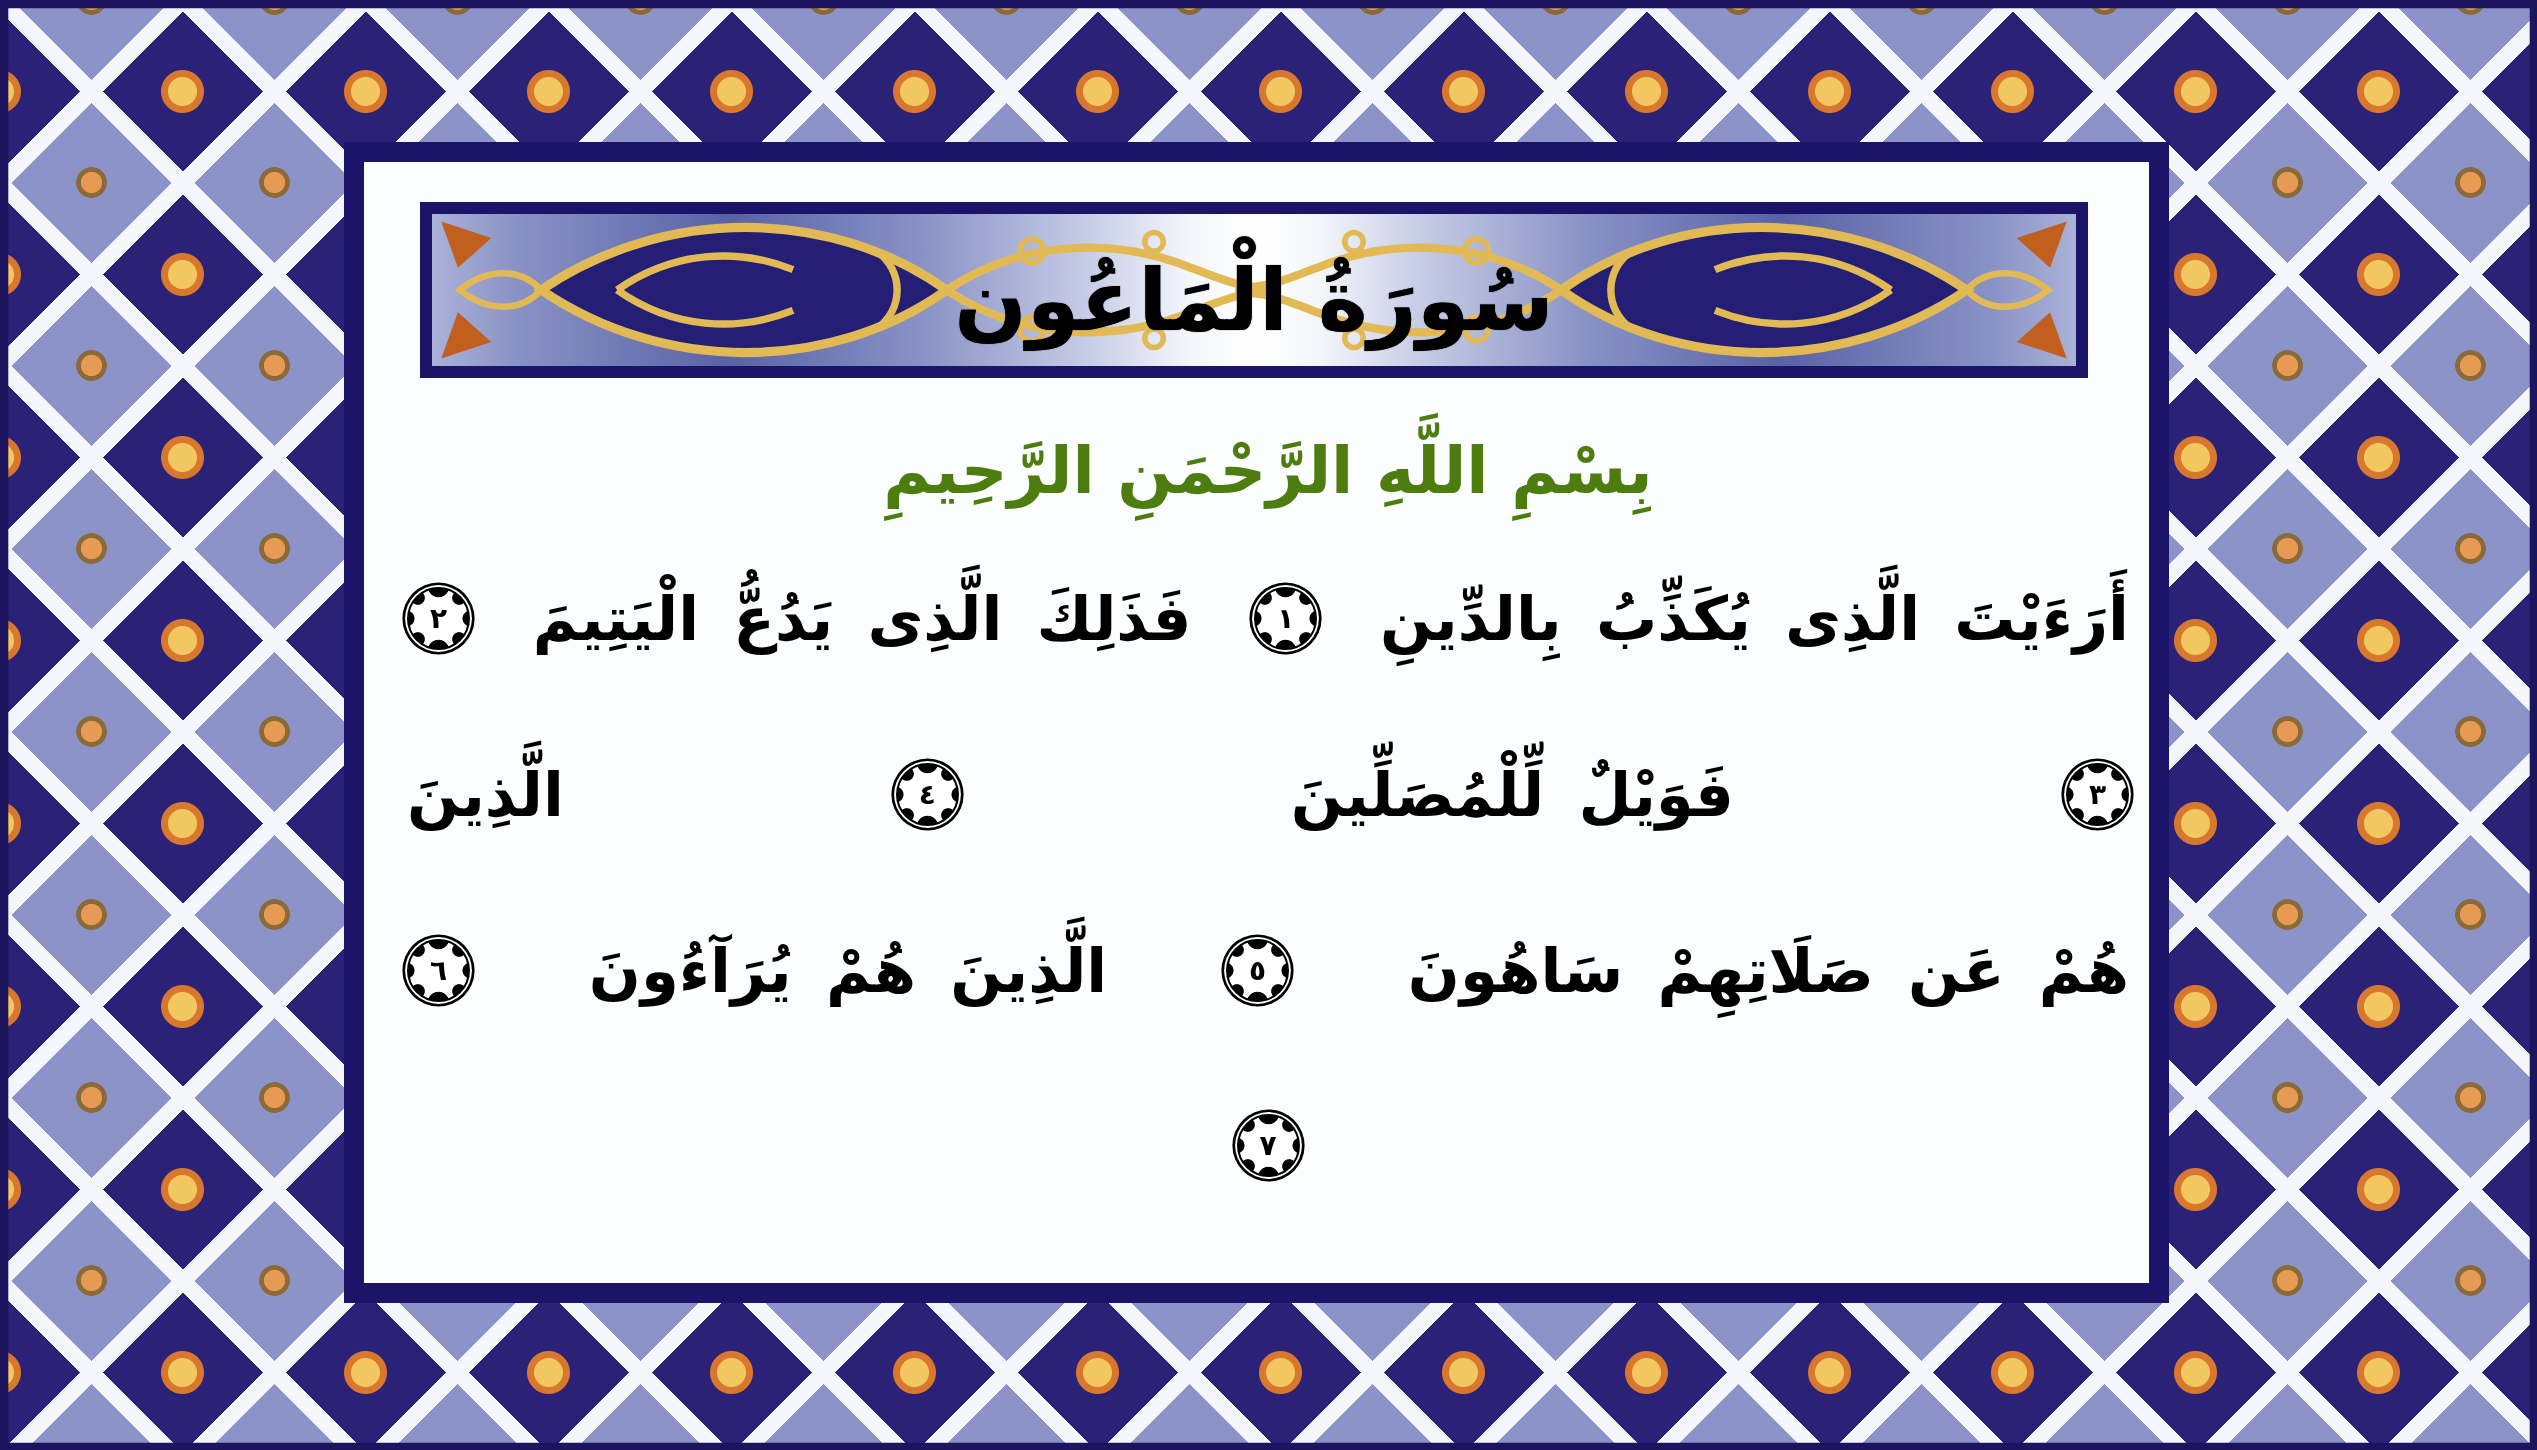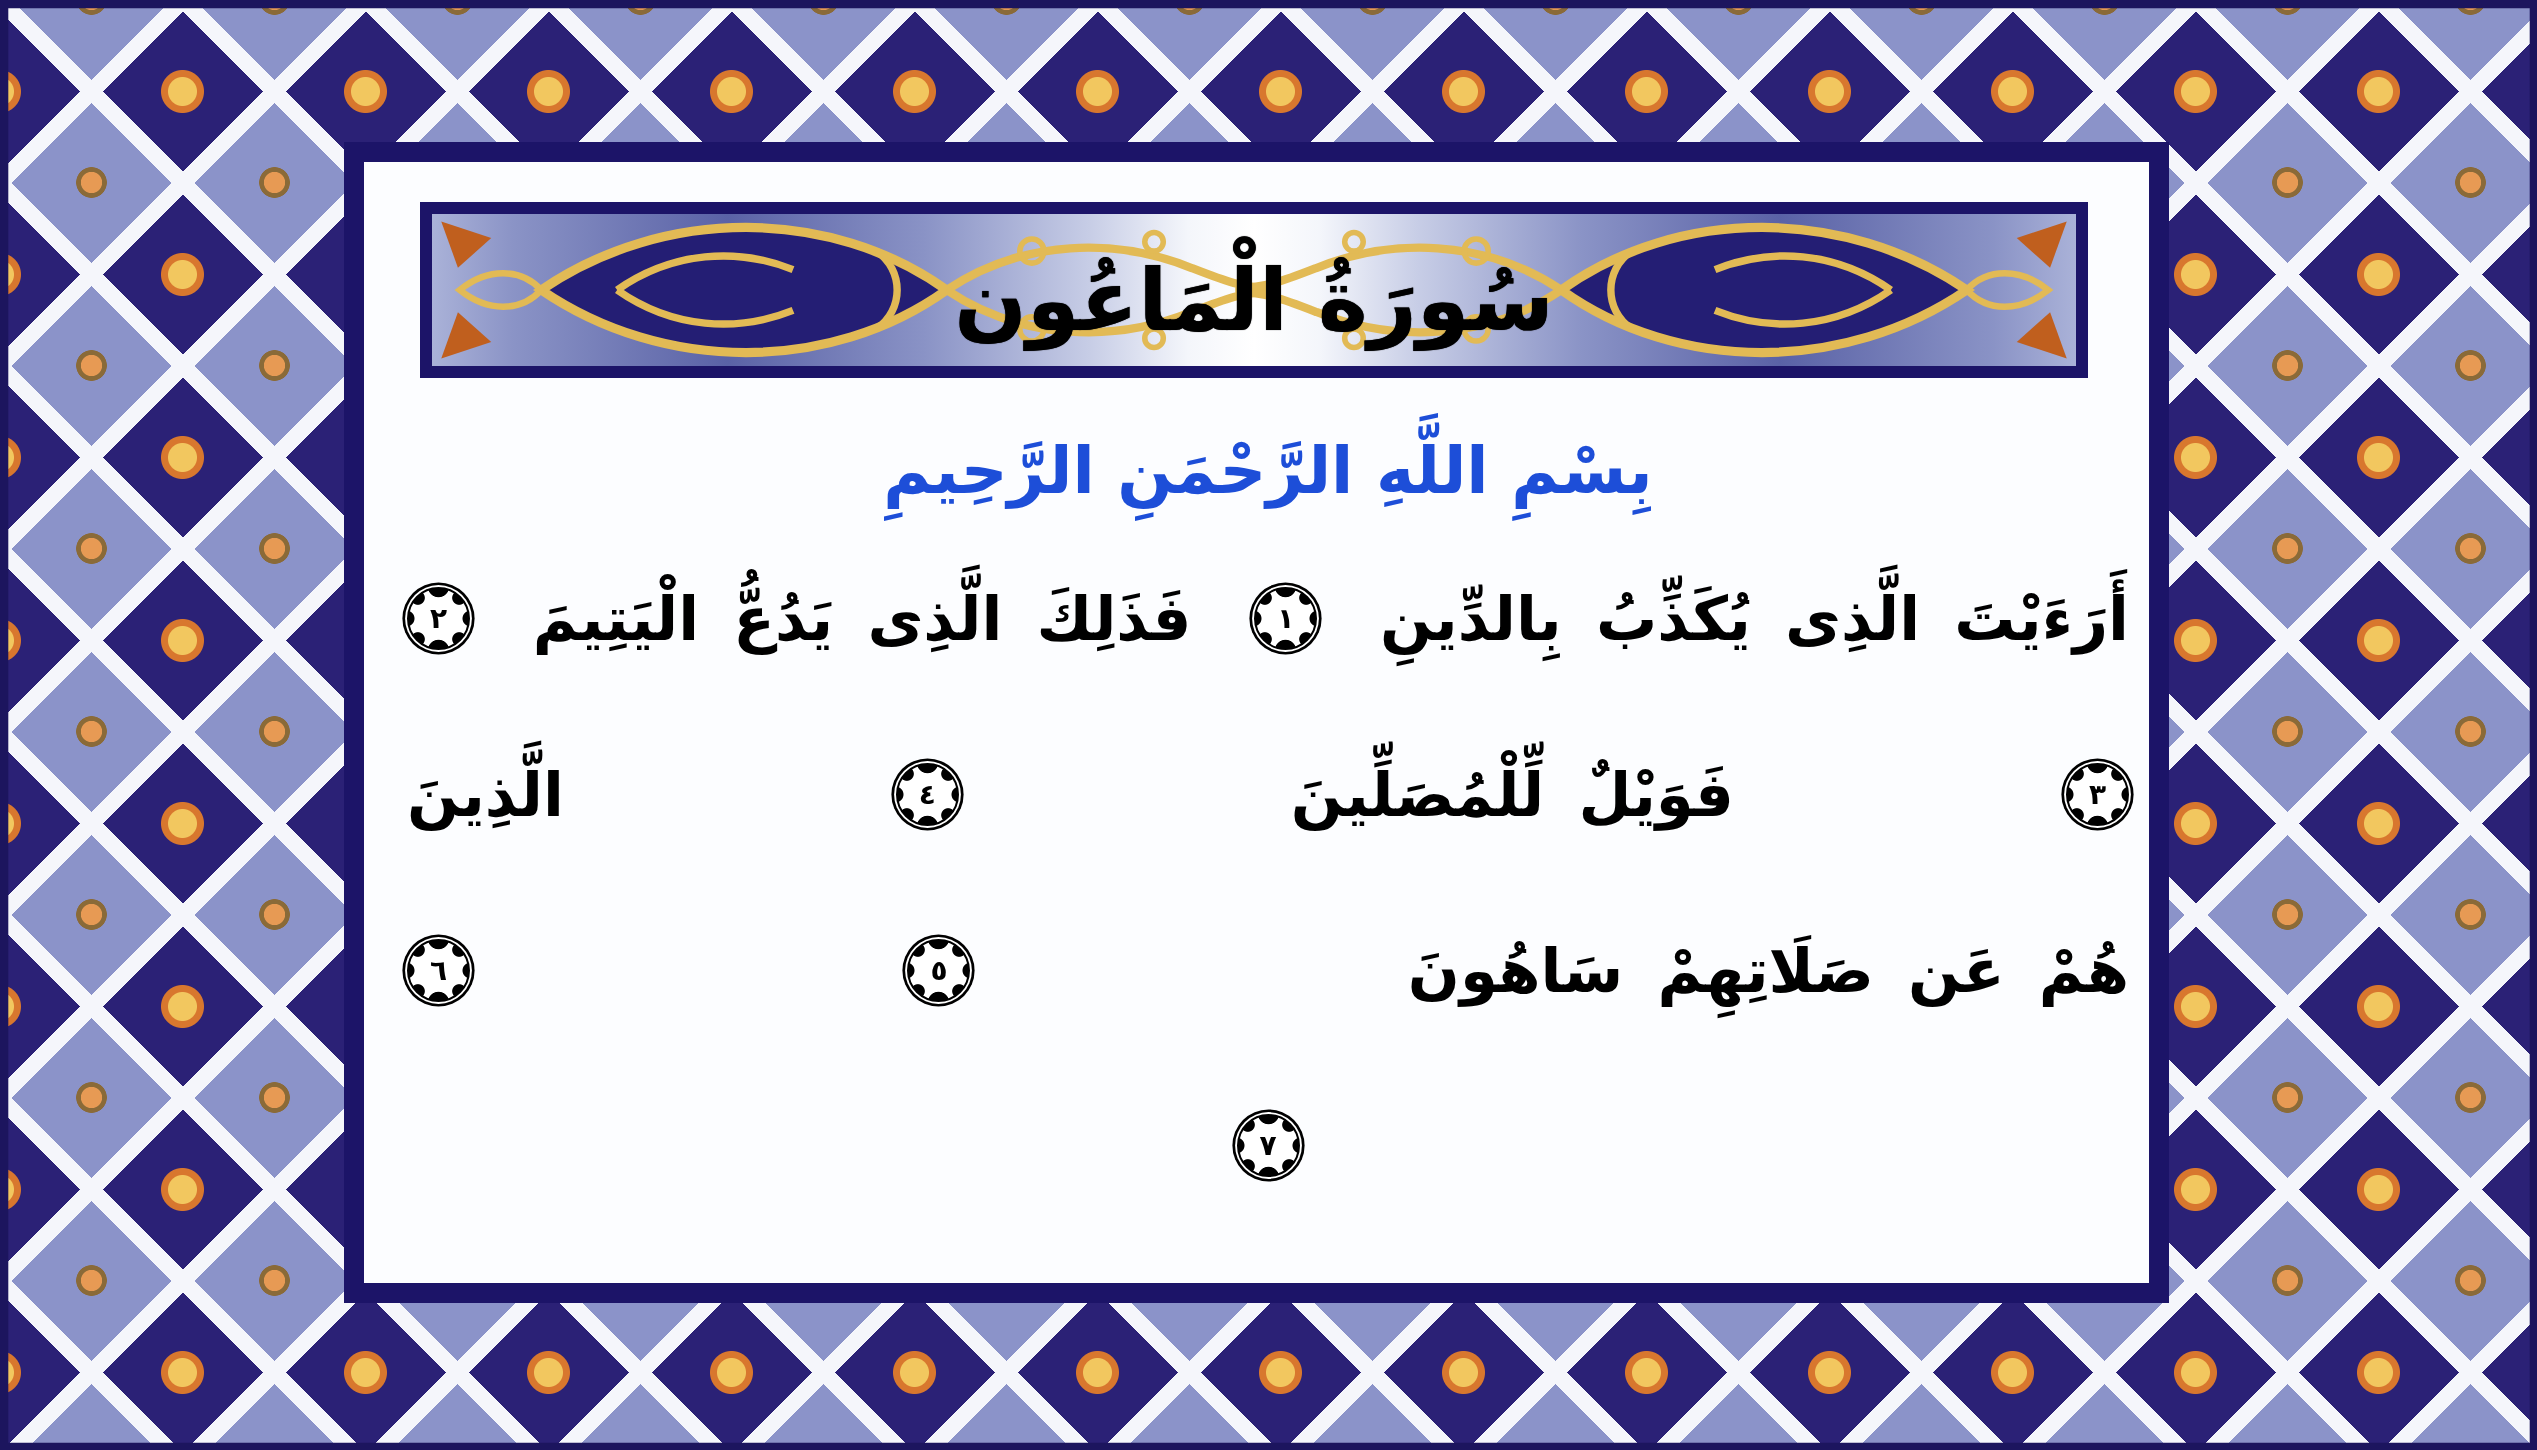--- a/index.html
+++ b/index.html
@@ -42,21 +42,21 @@
   .surah-title{
     position:absolute;inset:0;display:flex;align-items:center;justify-content:center;
     font-size:85px;font-weight:700;color:#000;direction:rtl;
     text-shadow:0 0 0.9px #000;line-height:1;padding-bottom:7.4px;margin-top:28px;
   }
 
   
   .bismillah{
     position:absolute;left:43px;top:230px;width:1722px;height:157px;
     display:flex;align-items:center;justify-content:center;
-    direction:rtl;font-size:65px;font-weight:700;color:#1d4ed8;white-space:nowrap;
+    direction:rtl;font-size:65px;font-weight:700;color:#4d7c0f;white-space:nowrap;
   }
   .verse-line{
     position:absolute;left:43px;width:1722px;height:157px;
     display:flex;direction:rtl;align-items:center;justify-content:space-between;
     font-size:61px;font-weight:700;color:#000;white-space:nowrap;
   }
   .verse-line .seg{word-spacing:13px;flex-shrink:0;}
   .line-1{top:378px;}
   .line-2{top:554px;}
   .line-3{top:730px;}
@@ -151,20 +151,21 @@
           <span>٤</span>
         </span>
       <span class="seg">الَّذِينَ</span>
     </div>
 
     <div class="verse-line line-3">
       <span class="seg">هُمْ عَن صَلَاتِهِمْ سَاهُونَ</span>
       <span class="ayah-marker">
           <span>٥</span>
         </span>
+      <span class="seg">الَّذِينَ هُمْ يُرَآءُونَ</span>
       <span class="ayah-marker">
           <span>٦</span>
         </span>
     </div>
 
     <div class="verse-line line-4">
       <span class="ayah-marker">
           <span>٧</span>
         </span>
     </div>

